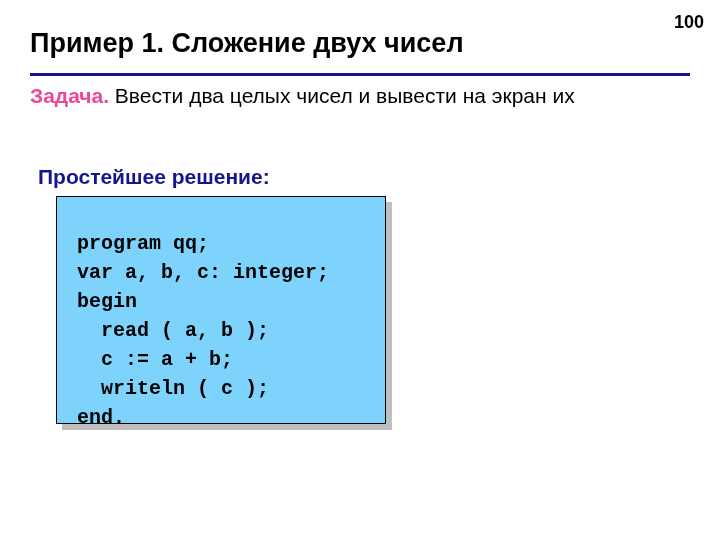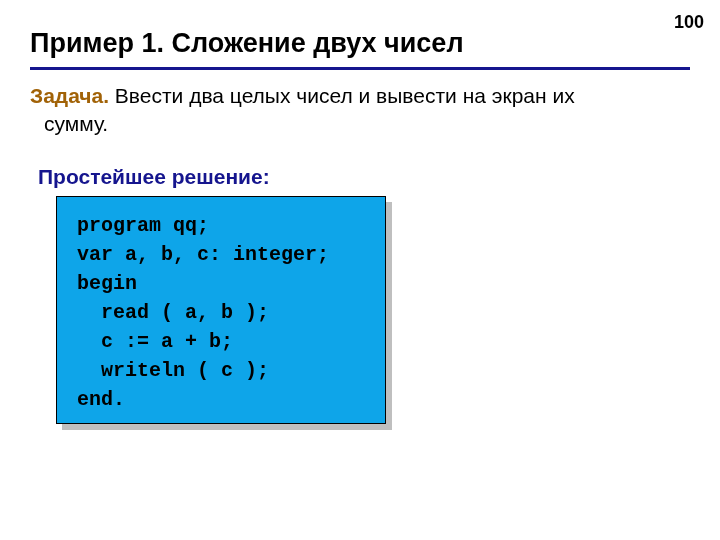--- a/index.html
+++ b/index.html
@@ -27,34 +27,34 @@
     color: #000;
   }
   .title {
     position: absolute;
     top: 28px;
     left: 30px;
     right: 30px;
     font-size: 27px;
     font-weight: bold;
     color: #000;
-    padding-bottom: 8px;
+    padding-bottom: 14px;
     border-bottom: 3px solid #15158e;
   }
   .task {
     position: absolute;
     top: 82px;
     left: 30px;
     right: 40px;
     font-size: 21px;
     line-height: 1.35;
     color: #000;
   }
   .task-label {
-    color: #a16207;
+    color: #ec4899;
     font-weight: bold;
   }
   .task-text-line2 {
     padding-left: 14px;
   }
   .subheading {
     position: absolute;
     top: 165px;
     left: 38px;
     font-size: 21px;
@@ -71,24 +71,24 @@
     top: 6px;
     left: 6px;
     width: 330px;
     height: 228px;
     background: #bfbfbf;
   }
   .code-box {
     position: relative;
     width: 330px;
     height: 228px;
-    background: #0ea5e9;
+    background: #7dd3fc;
     border: 1px solid #000;
     box-sizing: border-box;
-    padding: 14px 20px;
+    padding: 32px 20px;
   }
   .code-box pre {
     margin: 0;
     font-family: "Courier New", Courier, monospace;
     font-size: 20px;
     font-weight: bold;
     line-height: 1.45;
     color: #000;
     white-space: pre;
   }
@@ -97,21 +97,20 @@
 <body>
 
 <div class="slide">
 
   <div class="page-number">100</div>
 
   <div class="title">Пример 1. Сложение двух чисел</div>
 
   <div class="task">
     <span class="task-label">Задача.</span><span> Ввести два целых чисел и вывести на экран их</span>
-    <div class="task-text-line2">сумму.</div>
   </div>
 
   <div class="subheading">Простейшее решение:</div>
 
   <div class="code-wrap">
     <div class="code-shadow"></div>
     <div class="code-box">
       <pre>program qq;
 var a, b, c: integer;
 begin

